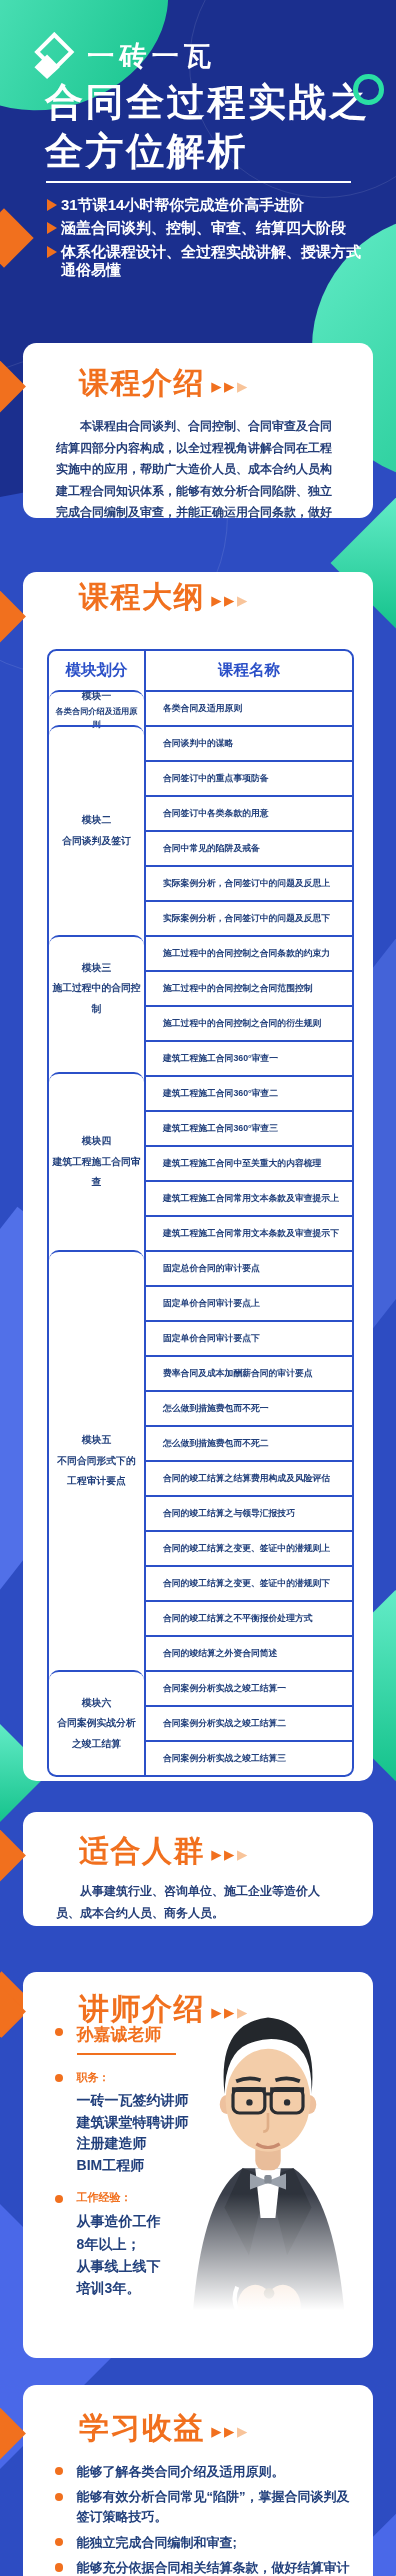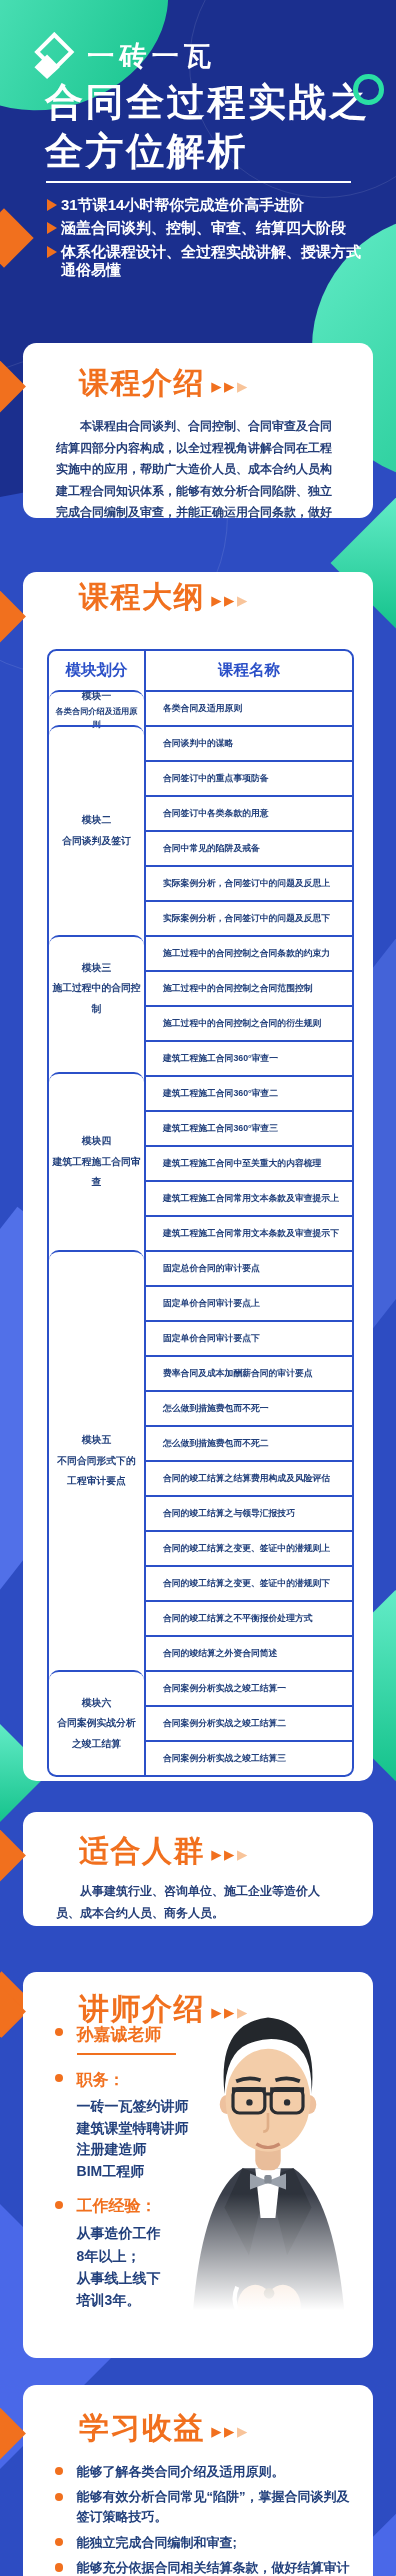--- a/index.html
+++ b/index.html
@@ -55,21 +55,21 @@
   .ctable .mod .small{font-size:8.2px;line-height:1.5;}
   .ctable .course{grid-column:2;display:flex;align-items:center;padding-left:17px;padding-right:4.1px;
           color:#22407c;font-weight:700;font-size:8.8px;line-height:1.35;}
 
   
   .inst-left{position:absolute;left:32px;top:51px;width:170px;z-index:2;}
   .dot-row{position:relative;padding-left:21.6px;margin-bottom:3.1px;}
   .dot{position:absolute;left:0;top:4.6px;width:8.2px;height:8.2px;border-radius:50%;background:#f1701e;}
   .inst-name{color:#f1701e;font-size:17px;font-weight:800;}
   .inst-underline{margin:7.2px 0 14.4px 21.6px;width:99px;height:2.1px;background:#f1701e;}
-  .inst-head{color:#f1701e;font-size:16px;font-weight:800;}
+  .inst-head{color:#f1701e;font-size:11px;font-weight:800;}
   .inst-list{margin:5.2px 0 13.4px 21.6px;padding:0;list-style:none;color:#22407c;font-size:14px;font-weight:700;line-height:1.55;}
   .photo-wrap{position:absolute;right:-3.1px;top:17.5px;width:216px;height:350px;z-index:1;}
   .photo-fade{position:absolute;right:0;top:222px;width:227px;height:149px;z-index:2;
               background:linear-gradient(to bottom,rgba(255,255,255,0),#ffffff 78%);}
 
   
   .benefit-list{position:absolute;top:77px;left:32px;width:296px;margin:0;padding:0;list-style:none;}
   .benefit-list li{position:relative;padding-left:21.6px;margin-bottom:5.2px;
                    color:#22407c;font-size:13px;font-weight:700;line-height:1.55;}
   .benefit-list .dot{top:5.2px;}

